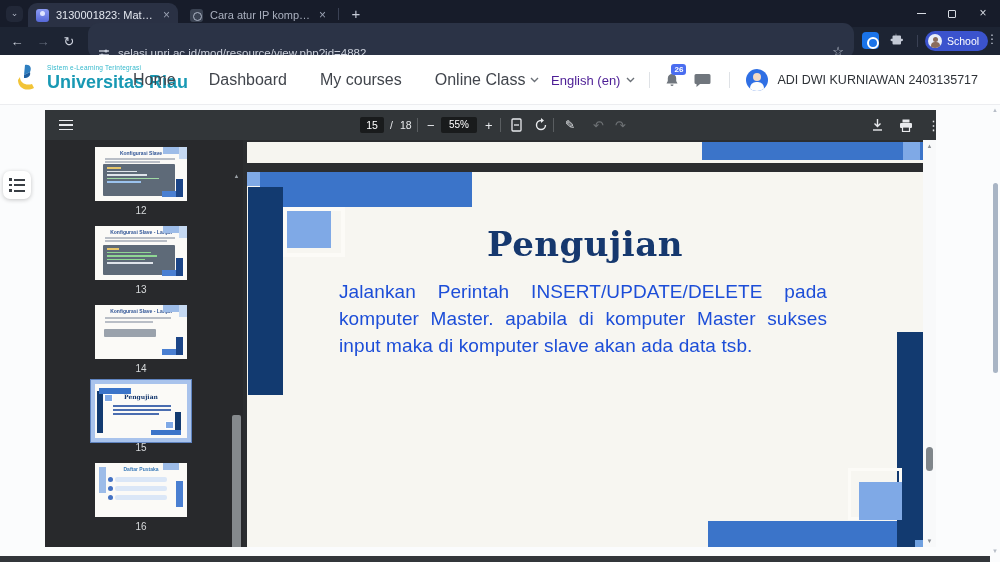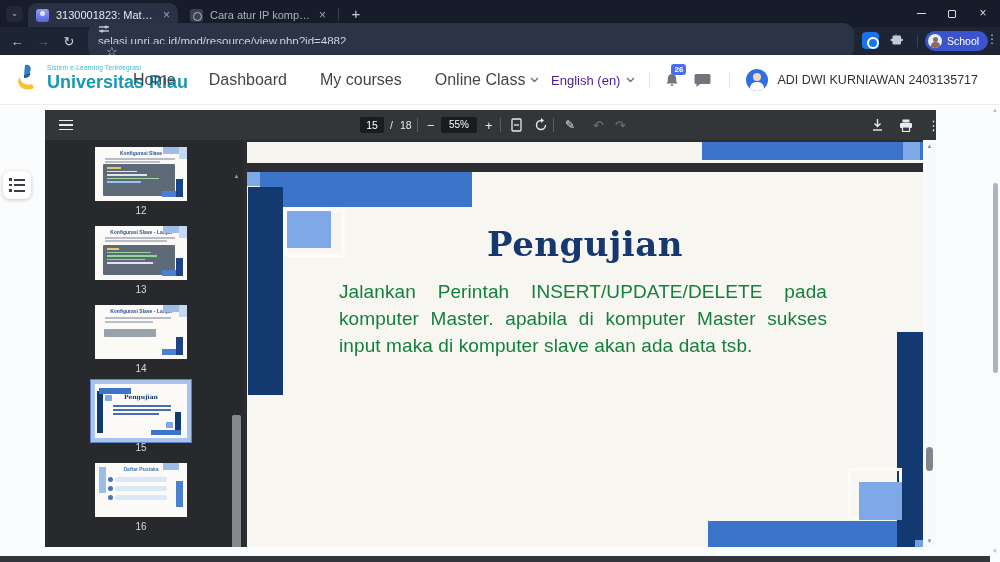--- a/index.html
+++ b/index.html
@@ -28,21 +28,21 @@
   .wctrl { position:absolute; top:0; height:27px; width:34px; color:#d7dbe3; text-align:center; line-height:26px; font-size:12px; }
   .wc-min { right:62px; } .wc-max { right:31px; } .wc-close { right:0; }
   .wc-min i { display:inline-block; width:9px; height:1px; background:#d7dbe3; vertical-align:middle; }
   .wc-max i { display:inline-block; width:8px; height:8px; border:1px solid #d7dbe3; vertical-align:middle; border-radius:1px; }
 
   .navrow { position:absolute; left:0; top:27px; width:1000px; height:28px; background:#1d2433;
     display:flex; align-items:center; }
   .navbtn { color:#cdd2dd; font-size:13px; width:26px; text-align:center; }
   .navbtn.dim { color:#646b7c; }
   .urlpill { position:relative; margin-left:6px; width:766px; height:36px; border-radius:11px;
-    background:#2b3346; display:flex; align-items:flex-start; padding:0 10px;flex-direction:column; }
+    background:#2b3346; display:flex; align-items:flex-end; padding:0 10px; }
   .tuneicon { margin-right:8px; flex:0 0 auto; }
   .urltext { color:#ccd1dc; font-size:11.5px; flex:1; white-space:nowrap; overflow:hidden; }
   .staricon { color:#c3c9d5; font-size:13px; margin-left:8px; }
   .extblue { position:absolute; left:862px; top:5px; width:17px; height:17px; border-radius:4px;
     background:#1a73e8; }
   .extblue:after { content:""; position:absolute; left:4.5px; top:4.5px; width:8px; height:8px; border-radius:50%; border:2px solid #fff; }
   .puzzle { position:absolute; left:890px; top:5px; }
   .profsep { position:absolute; left:917px; top:8px; width:1px; height:12px; background:#3a4154; }
   .profile { position:absolute; left:925px; top:4px; height:20px; border-radius:10px; background:#3b53cd;
     display:flex; align-items:center; padding:0 9px 0 3px; }
@@ -153,21 +153,21 @@
   .prevpage .sq { position:absolute; right:3px; top:0; width:17px; height:18px; background:#7fa9e6; }
   .curpage { position:absolute; left:4px; top:32px; width:676px; height:375px; background:#f7f6f1; overflow:hidden; }
   .cp-lsq { position:absolute; left:0; top:0; width:13px; height:14px; background:#7fa9e6; }
   .cp-topbar { position:absolute; left:13px; top:0; width:212px; height:35px; background:#3b74c9; }
   .cp-navl { position:absolute; left:1px; top:15px; width:35px; height:208px; background:#123a70; }
   .cp-out1 { position:absolute; left:36px; top:35px; width:62px; height:50px; border:4px solid #fcfbf7; }
   .cp-out1 .fill { position:absolute; left:0; top:0; width:44px; height:37px; background:#7fa9e6; }
   .cp-title { position:absolute; left:0; top:52px; width:100%; text-align:center;
     font-family:"DejaVu Serif", serif; font-weight:bold; font-size:34px; color:#16386e; letter-spacing:.5px; }
   .cp-body { position:absolute; left:92px; top:106px; width:488px; font-size:19px; line-height:27px;
-    color:#15803d; text-align:justify; text-align-last:left; letter-spacing:.1px; }
+    color:#1d4ed8; text-align:justify; text-align-last:left; letter-spacing:.1px; }
   .cp-botbar { position:absolute; left:461px; top:349px; width:219px; height:26px; background:#3b74c9; }
   .cp-navr { position:absolute; left:650px; top:160px; width:30px; height:215px; background:#123a70; z-index:2; }
   .cp-out2 { position:absolute; left:601px; top:296px; width:54px; height:52px; border:3px solid #fcfbf7; z-index:3; }
   .cp-out2 .fill { position:absolute; right:-3px; bottom:-3px; width:43px; height:38px; background:#7fa9e6; }
   .cp-brlight { position:absolute; left:668px; top:368px; width:12px; height:7px; background:#6fa0e0; z-index:4; }
 
   .pdf-vscroll { position:absolute; right:0; top:30px; width:13px; height:407px; background:#f8f9fa; }
   .pdf-vscroll .arr { position:absolute; left:0; width:13px; text-align:center; color:#8b9096; font-size:6px; }
   .pdf-vscroll .a-up { top:3px; } .pdf-vscroll .a-dn { bottom:3px; }
   .pdf-vscroll .thumb { position:absolute; left:3px; top:307px; width:7px; height:24px; background:#80868b; border-radius:4px; }

